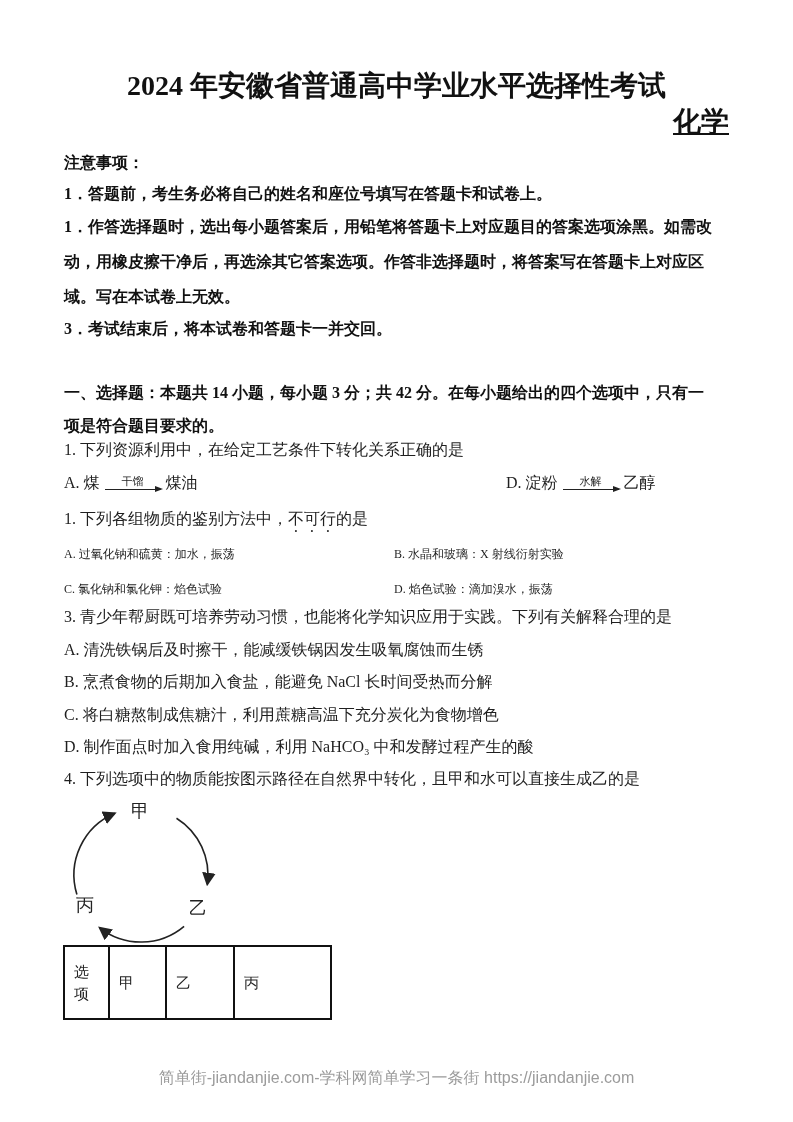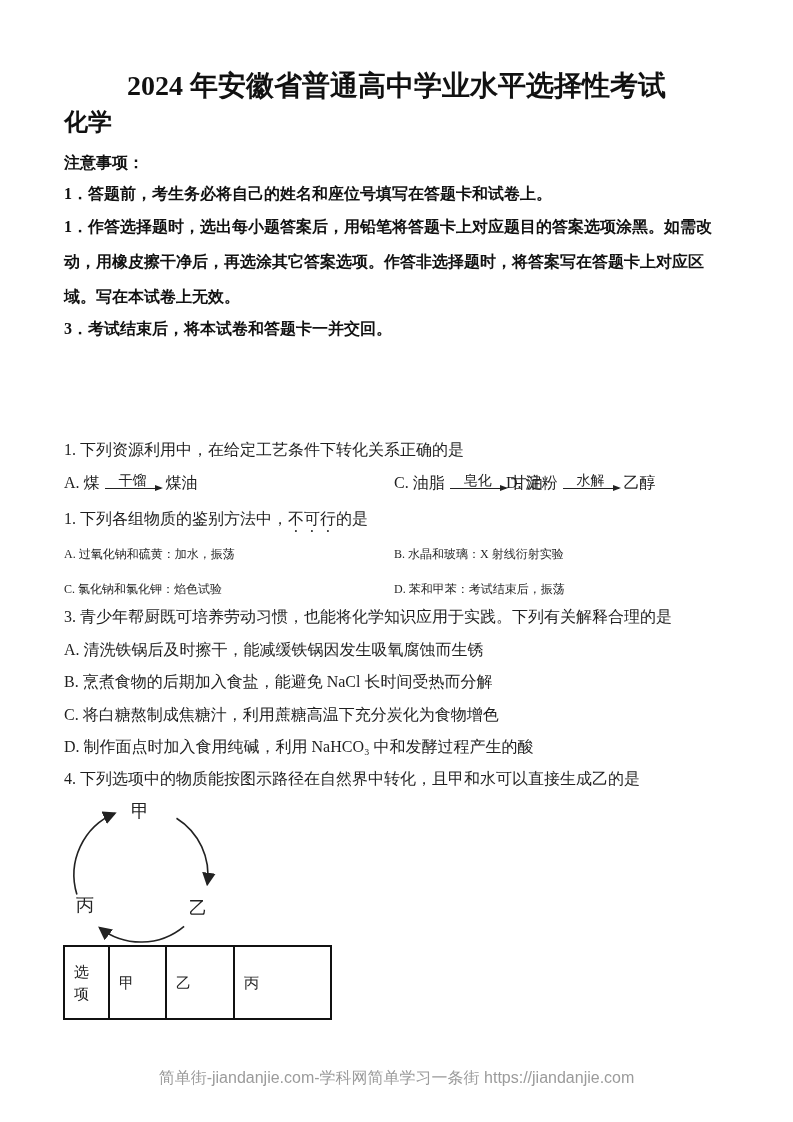--- a/index.html
+++ b/index.html
@@ -8,34 +8,34 @@
     width:793px;height:1122px;
     background:#ffffff;
     font-family:"Liberation Serif","DejaVu Serif",serif;
     color:#1f1f1f;
     overflow:hidden;
   }
   .abs{position:absolute;left:64px;margin:0;}
   .b{font-weight:700;color:#111;}
   p{font-size:16px;line-height:26px;}
   .t1{width:665px;text-align:center;font-size:28px;line-height:28px;font-weight:700;color:#111;}
-  .t2{width:665px;text-align:left;font-size:24px;line-height:26px;font-weight:700;color:#111;}
+  .t2{width:665px;text-align:right;font-size:28px;line-height:26px;font-weight:700;color:#111;text-decoration:underline;}
   .wrap2{width:655px;line-height:35px;}
   .sect{width:648px;line-height:33px;}
   .prewrap{white-space:pre-wrap;}
   .emph{
     -webkit-text-emphasis:filled dot;-webkit-text-emphasis-position:under right;
     text-emphasis:filled dot;text-emphasis-position:under right;
   }
   
   .rxn{
     display:inline-flex;flex-direction:column;align-items:center;
     margin:0 5px;transform:translateY(-3px);vertical-align:baseline;
   }
-  .rxn-cond{font-size:14px;line-height:11px;color:#222;text-align:right;}
+  .rxn-cond{font-size:11px;line-height:11px;color:#222;text-align:right;}
   .rxn-shaft{display:block;width:56px;height:0;border-bottom:1.5px solid #222;position:relative;margin-top:2px;}
   .rxn-shaft::after{
     content:'';position:absolute;right:-2px;top:-3.2px;width:0;height:0;
     border-left:8px solid #222;border-top:3.8px solid transparent;border-bottom:3.8px solid transparent;
   }
   .optrow span.q1opt{position:absolute;white-space:nowrap;font-size:16px;line-height:30px;}
   .q2opt{position:absolute;white-space:nowrap;font-size:12px;line-height:26px;}
   
   .opt-table{border-collapse:collapse;table-layout:fixed;}
   .opt-table td{
@@ -56,42 +56,39 @@
 
   <h1 class="abs t1" style="top:72px">2024 年安徽省普通高中学业水平选择性考试</h1>
   <h2 class="abs t2" style="top:109px">化学</h2>
 
   <p class="abs b" style="top:150px">注意事项：</p>
   <p class="abs b" style="top:181px">1．答题前，考生务必将自己的姓名和座位号填写在答题卡和试卷上。</p>
   <p class="abs b wrap2" style="top:209px">1．作答选择题时，选出每小题答案后，用铅笔将答题卡上对应题目的答案选项涂黑。如需改动，用橡皮擦干净后，再选涂其它答案选项。作答非选择题时，将答案写在答题卡上对应区域。写在本试卷上无效。</p>
   <p class="abs b" style="top:316px">3．考试结束后，将本试卷和答题卡一并交回。</p>
 
 
+  <p class="abs b sect" style="top:376px">一、选择题：本题共 14 小题，每小题 3 分；共 42 分。在每小题给出的四个选项中，只有一项是符合题目要求的。</p>
 
   <p class="abs" style="top:437px">1. 下列资源利用中，在给定工艺条件下转化关系正确的是</p>
   <div class="abs optrow" style="top:468px;width:700px;height:34px">
     <span class="q1opt" style="left:0px"><span>A. 煤</span><span class="rxn">
           <span class="rxn-cond">干馏</span>
           <span class="rxn-shaft"></span>
         </span><span>煤油</span></span>
-    <span class="q1opt" style="left:330px"><span>C. 油脂</span><span class="rxn">
-          <span class="rxn-cond">皂化</span>
-          <span class="rxn-shaft"></span>
-        </span><span>甘油</span></span>
     <span class="q1opt" style="left:442px"><span>D. 淀粉</span><span class="rxn">
           <span class="rxn-cond">水解</span>
           <span class="rxn-shaft"></span>
         </span><span>乙醇</span></span>
   </div>
 
   <p class="abs" style="top:506px"><span>1. 下列各组物质的鉴别方法中，</span><span class="emph">不可行</span><span>的是</span></p>
   <span class="q2opt" style="left:64px;top:541px">A. 过氧化钠和硫黄：加水，振荡</span>
   <span class="q2opt" style="left:394px;top:541px">B. 水晶和玻璃：X 射线衍射实验</span>
   <span class="q2opt" style="left:64px;top:576px">C. 氯化钠和氯化钾：焰色试验</span>
-  <span class="q2opt" style="left:394px;top:576px">D. 苯和甲苯：考试结束后，振荡</span>
+  <span class="q2opt" style="left:394px;top:576px">D. 焰色试验：滴加溴水，振荡</span>
 
   <p class="abs" style="top:604px">3. 青少年帮厨既可培养劳动习惯，也能将化学知识应用于实践。下列有关解释合理的是</p>
   <p class="abs" style="top:637px">A. 清洗铁锅后及时擦干，能减缓铁锅因发生吸氧腐蚀而生锈</p>
   <p class="abs" style="top:669px">B. 烹煮食物的后期加入食盐，能避免 NaCl 长时间受热而分解</p>
   <p class="abs" style="top:702px">C. 将白糖熬制成焦糖汁，利用蔗糖高温下充分炭化为食物增色</p>
   <p class="abs" style="top:734px">D. 制作面点时加入食用纯碱，利用 NaHCO₃ 中和发酵过程产生的酸</p>
 
   <p class="abs" style="top:766px">4. 下列选项中的物质能按图示路径在自然界中转化，且甲和水可以直接生成乙的是</p>
 
   <svg class="abs" style="top:795px" width="215" height="155" viewBox="0 0 215 155">

